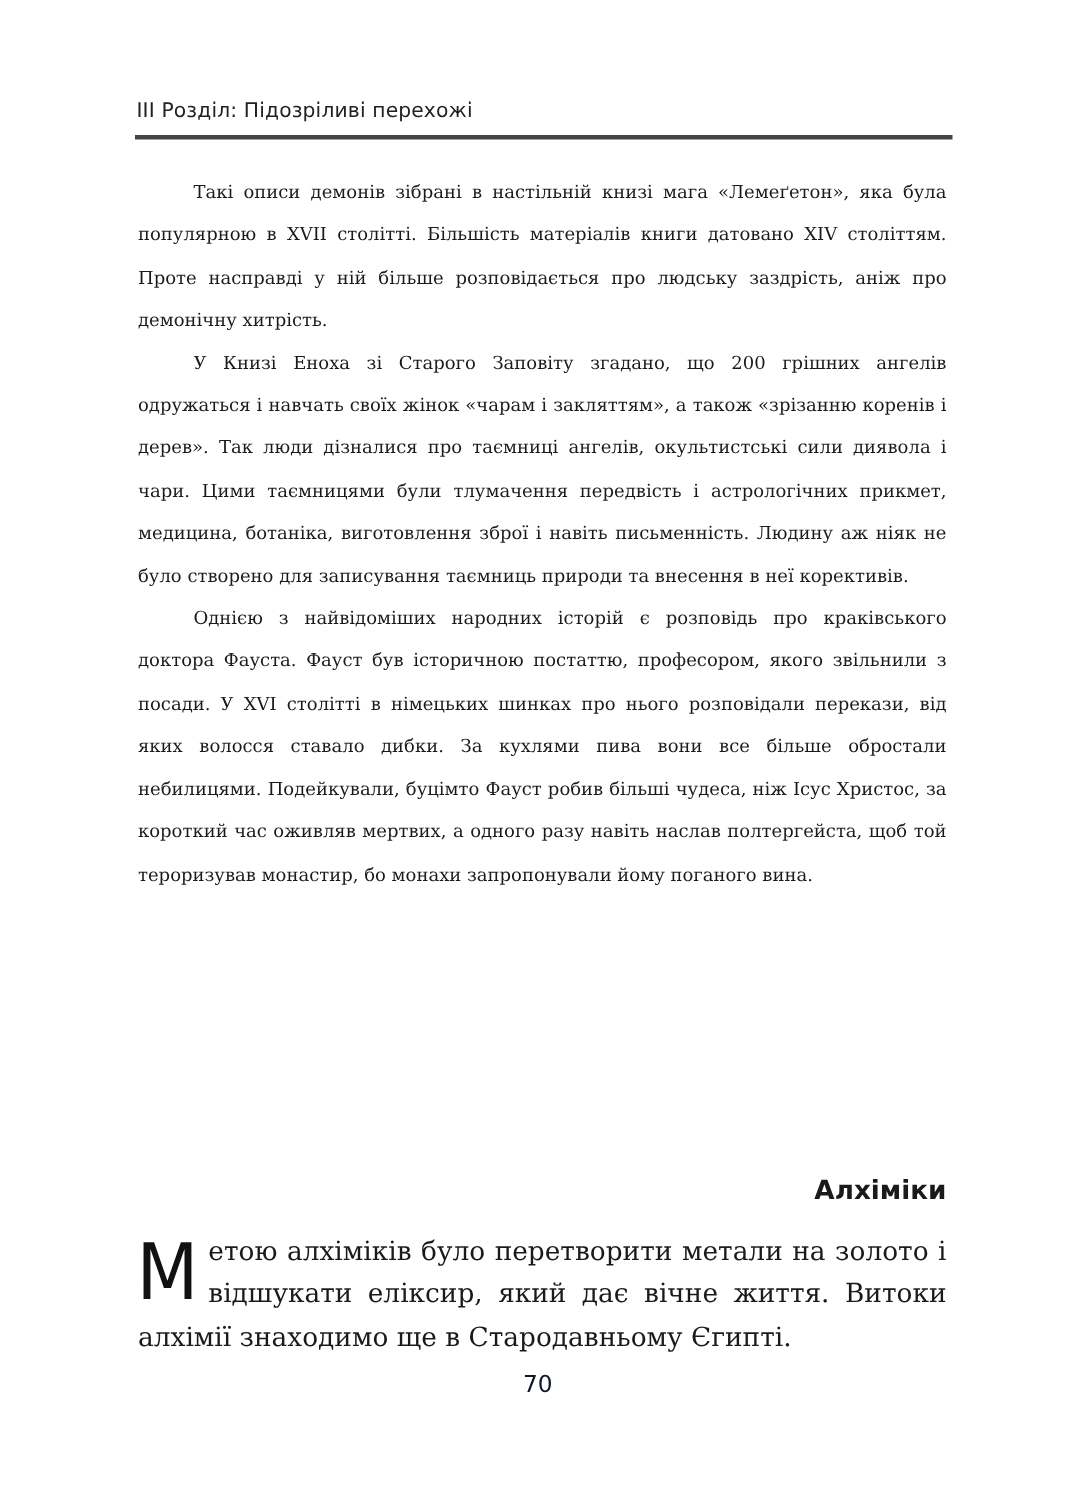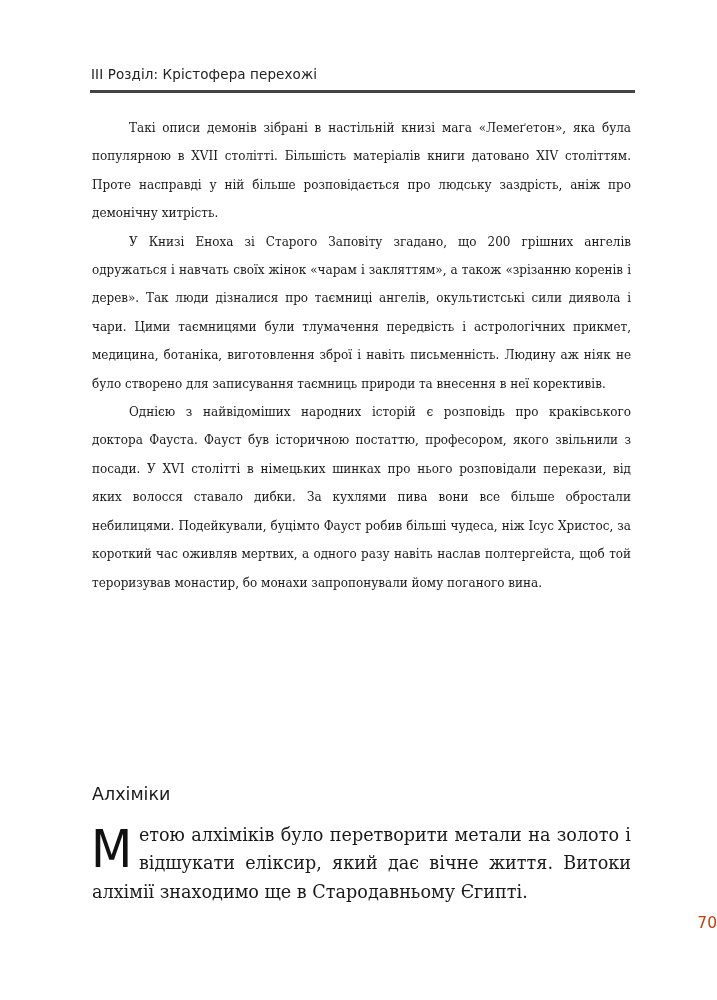--- a/index.html
+++ b/index.html
@@ -48,23 +48,23 @@
       margin: 0;
       text-indent: 37px;
       text-align: justify;
       text-align-last: left;
     }
     .section-heading {
       position: absolute;
       left: 92px;
       top: 784px;
       width: 539px;
-      text-align: left;
+      text-align: right;
       font-family: "DejaVu Sans", sans-serif;
-      font-weight: normal;
+      font-weight: bold;
       font-size: 17.5px;
       color: #1a1a1a;
     }
     .section-body {
       position: absolute;
       left: 92px;
       top: 821px;
       width: 539px;
       font-family: "DejaVu Serif", serif;
       font-size: 17.6px;
@@ -88,30 +88,30 @@
       color: #111;
       transform: scaleX(0.92);
       transform-origin: left top;
       letter-spacing: -2px;
     }
     .page-number {
       position: absolute;
       left: 0;
       width: 717px;
       top: 914px;
-      text-align: right;
+      text-align: center;
       font-family: "DejaVu Sans", sans-serif;
       font-size: 15.5px;
-      color: #c2410c;
+      color: #0f172a;
     }
   </style>
 </head>
 <body>
 
-<div class="running-header">III Розділ: Крістофера перехожі</div>
+<div class="running-header">III Розділ: Підозріливі перехожі</div>
 <div class="header-rule"></div>
 
 <div class="body-text">
   <p>Такі описи демонів зібрані в настільній книзі мага «Ле­меґетон», яка була популярною в XVII столітті. Більшість матеріалів книги датовано XIV століттям. Проте насправді у ній більше розповідається про людську заздрість, аніж про демонічну хитрість.</p>
   <p>У Книзі Еноха зі Старого Заповіту згадано, що 200 грішних ангелів одружаться і навчать своїх жінок «чарам і закляттям», а також «зрізанню коренів і дерев». Так люди дізналися про таємниці ангелів, окультистські сили диявола і чари. Цими таємницями були тлумачення передвість і астрологічних прикмет, медицина, ботаніка, виготовлення зброї і навіть письменність. Людину аж ніяк не було створено для записування таємниць природи та внесення в неї корективів.</p>
   <p>Однією з найвідоміших народних історій є розповідь про краківського доктора Фауста. Фауст був історичною постат­тю, професором, якого звільнили з посади. У XVI столітті в німецьких шинках про нього розповідали перекази, від яких волосся ставало дибки. За кухлями пива вони все більше обростали небилицями. Подейкували, буцімто Фауст робив більші чудеса, ніж Ісус Христос, за короткий час оживляв мертвих, а одного разу навіть наслав полтергейста, щоб той тероризував монастир, бо монахи запропонували йому по­ганого вина.</p>
 </div>
 
 <div class="section-heading">Алхіміки</div>
 

